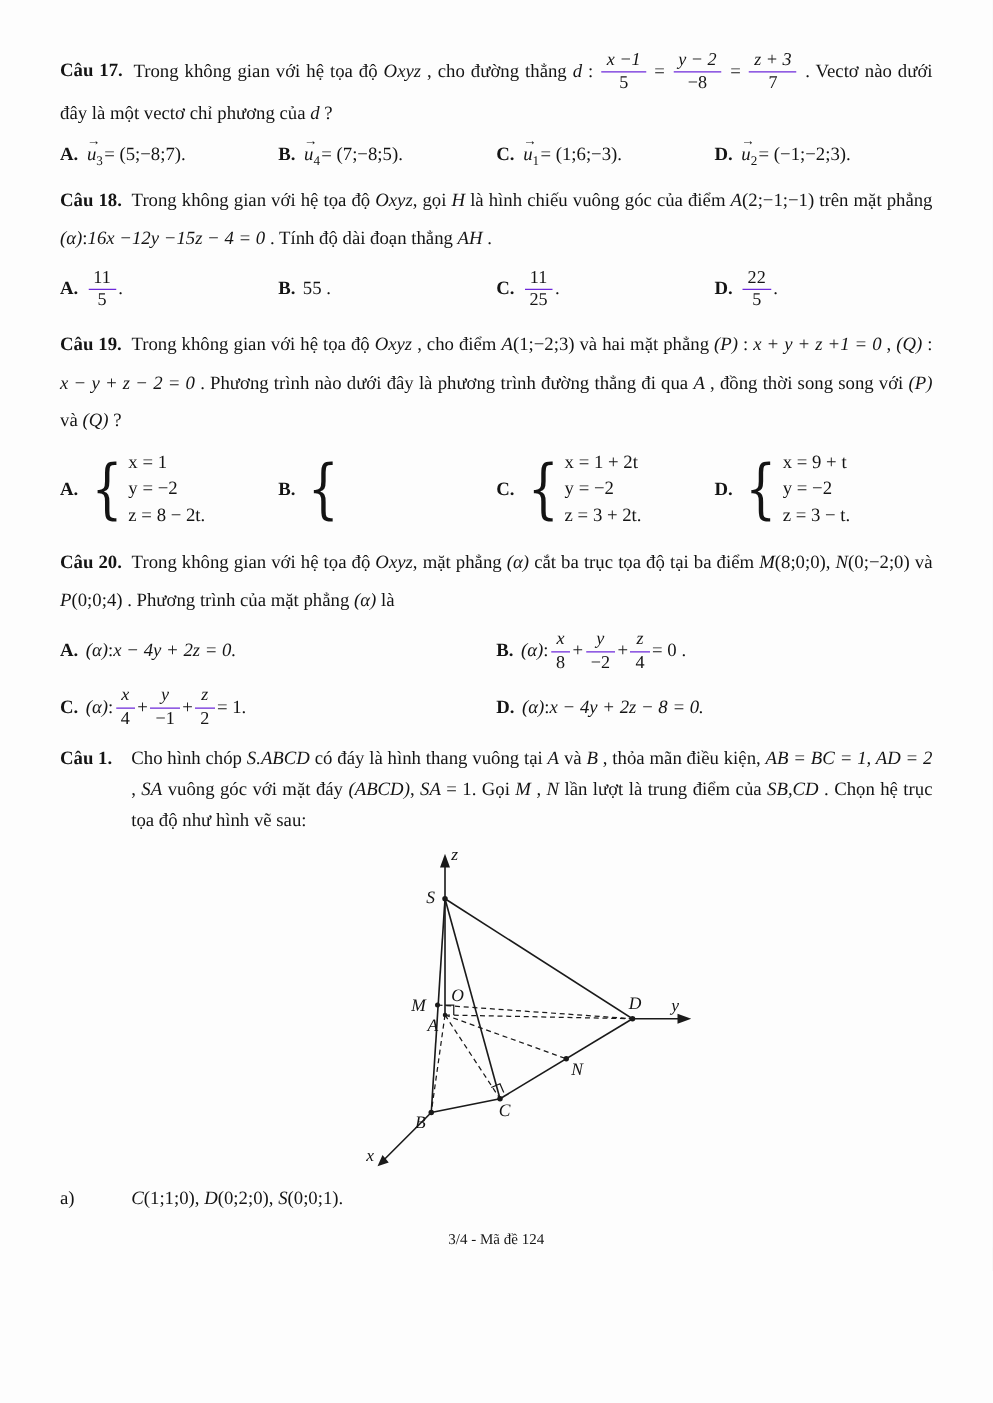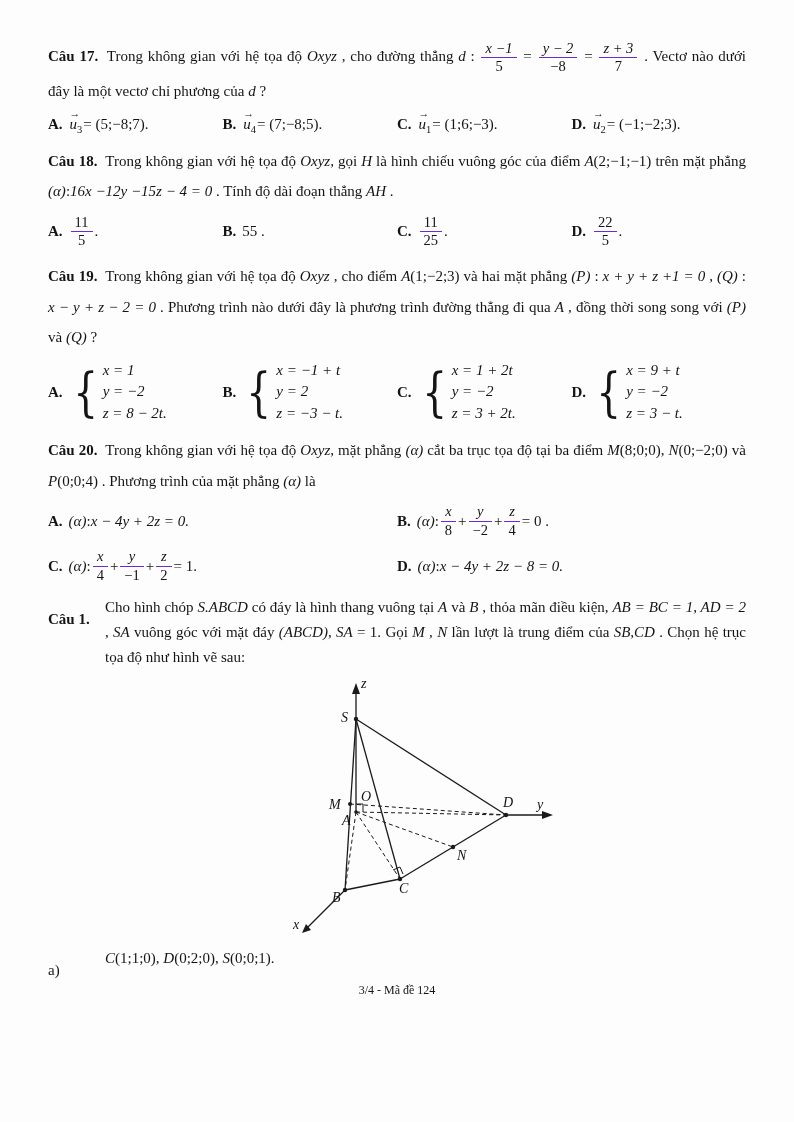--- a/index.html
+++ b/index.html
@@ -4,21 +4,21 @@
 <style>
   *{margin:0;padding:0;box-sizing:border-box}
   html,body{background:#e9e9e9}
   body{width:794px;height:1122px;margin:0 auto;overflow:hidden;
        font-family:"Liberation Serif",serif;color:#141414;font-size:15px;background:#fdfdfd}
   #page{width:794px;height:998px;padding:40px 48px 14px 48px;background:#fdfdfd}
   .block{margin-bottom:2px}
   .qbody{line-height:2.05;text-align:justify}
   .hbody{line-height:2.0;text-align:justify;font-weight:bold}
   .hang{position:relative;padding-left:57px;line-height:1.65;text-align:justify}
-  .hang .qlabel{position:absolute;left:0;top:12px}
+  .hang .qlabel{position:absolute;left:0;top:0}
   .qlabel{font-weight:bold;padding-right:4px}
   .qlabel.nolb{font-weight:normal}
   .mi{font-style:italic}
   .bdi{font-weight:bold;font-style:italic}
   .frac{display:inline-flex;flex-direction:column;vertical-align:middle;
         text-align:center;line-height:1.2;font-size:14.5px;margin:0 2px}
   .frac .num{display:block;border-bottom:1px solid #6d28d9;padding:0 4px}
   .frac .den{display:block;padding:0 4px}
   .vec{position:relative;display:inline-block;margin:0 1px;padding-top:2px}
   .vec-arrow{position:absolute;top:-0.62em;left:38%;transform:translateX(-50%);
@@ -27,21 +27,21 @@
   .vsub{font-size:0.7em}
   .options{display:flex;align-items:center;margin:7px 0 11px}
   .options.row4 > .opt{width:25%}
   .options.grid2{display:grid;grid-template-columns:1fr 1fr;row-gap:9px}
   .opt{display:flex;align-items:center;flex-wrap:nowrap;white-space:nowrap}
   .opt-label{font-weight:bold;margin-right:6px}
   .cases{display:inline-flex;align-items:center;vertical-align:middle}
   .brace{font-size:52px;line-height:0.85;font-weight:400;margin-right:1px;
          font-family:"DejaVu Serif",serif;transform:scaleX(.75)}
   .clines{display:inline-flex;flex-direction:column;line-height:1.42;text-align:left}
-  .cline{font-style:italic}
+  .cline{}
   .heading{margin:4px 0 5px}
   .fig{width:300px;margin:3px auto 2px auto;transform:translateX(26px)}
   .fig svg text{font-style:italic;font-size:14px;fill:#141414;font-family:"Liberation Serif",serif}
   #footer{text-align:center;margin-top:12px;font-size:12px}
 </style>
 </head>
 <body>
 
 <div id="page">
 
@@ -124,25 +124,20 @@
                 <span class="cline">x = 1</span>
                 <span class="cline">y = −2</span>
                 <span class="cline">z = 8 − 2t.</span>
               </span>
             </span>
           </div>
           <div class="opt">
             <span class="opt-label">B.</span>
             <span class="cases">
               <span class="brace">{</span>
-              <span class="clines">
-                <span class="cline">x = −1 + t</span>
-                <span class="cline">y = 2</span>
-                <span class="cline">z = −3 − t.</span>
-              </span>
             </span>
           </div>
           <div class="opt">
             <span class="opt-label">C.</span>
             <span class="cases">
               <span class="brace">{</span>
               <span class="clines">
                 <span class="cline">x = 1 + 2t</span>
                 <span class="cline">y = −2</span>
                 <span class="cline">z = 3 + 2t.</span>

